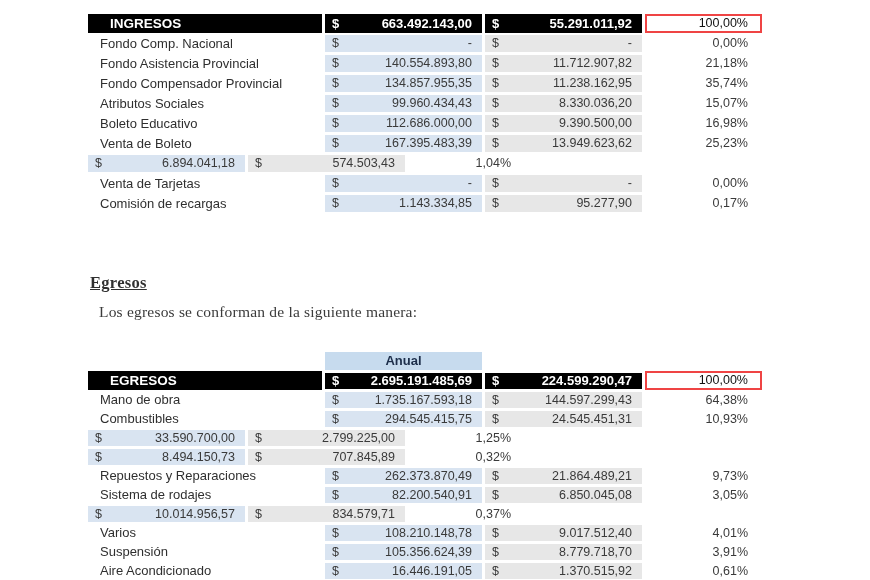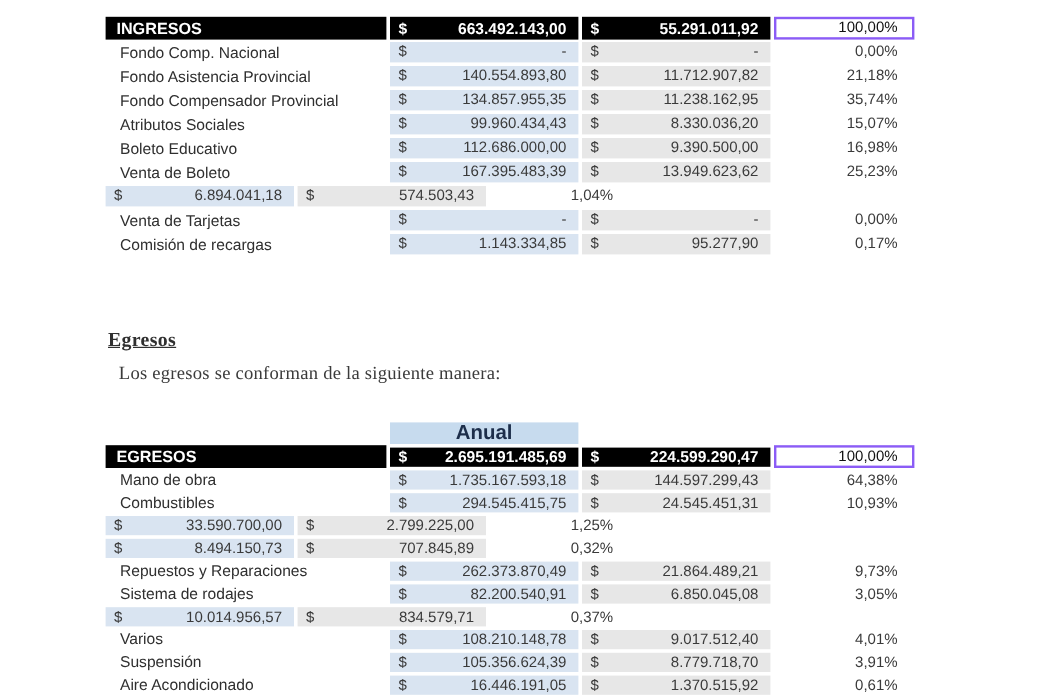--- a/index.html
+++ b/index.html
@@ -26,30 +26,30 @@
            padding:0 10px 0 7px;height:17px;font-size:12.5px;color:#3a3a3a;}
   #t2 .c-money{height:16px;}
   .c-pct{width:117px;box-sizing:border-box;text-align:right;padding-right:14px;
          font-size:12.5px;color:#3a3a3a;}
 
   .bg-anual{background:#d9e4f1;}
   .bg-mensual{background:#e7e7e7;}
 
   
   .hdr .c-label{background:#000;color:#fff;font-weight:bold;font-size:13.5px;
-                height:19px;line-height:19px;padding-left:9px;}
+                height:19px;line-height:19px;padding-left:22px;}
   .hdr .c-money{background:#000;color:#fff;font-weight:bold;height:19px;font-size:13px;}
-  .hdr .c-pct{background:#fff;border:2px solid #8b5cf6;height:19px;line-height:15px;
+  .hdr .c-pct{background:#fff;border:2px solid #ef4444;height:19px;line-height:15px;
               padding-right:12px;font-size:12.5px;color:#111;}
 
   
   .colhdr{display:flex;height:18px;margin-bottom:1px;}
   .colhdr .spacer{width:234px;margin-right:3px;}
   .colhdr .ch{width:157px;margin-right:3px;box-sizing:border-box;text-align:center;
-              font-weight:bold;font-size:17px;height:18px;line-height:18px;}
+              font-weight:bold;font-size:13px;height:18px;line-height:18px;}
   .ch-anual{background:#c7dbee;color:#1d2e4a;}
   .ch-mensual{background:#d8d8d8;color:#171717;}
 
   
   .heading{position:absolute;left:90px;top:273px;
            font-family:"Liberation Serif", serif;font-size:16.5px;font-weight:600;
            color:#303030;text-decoration:underline;letter-spacing:0.3px;}
   .para{position:absolute;left:99px;top:303px;
         font-family:"Liberation Serif", serif;font-size:15.5px;color:#3b3b3b;
         letter-spacing:0.2px;}

